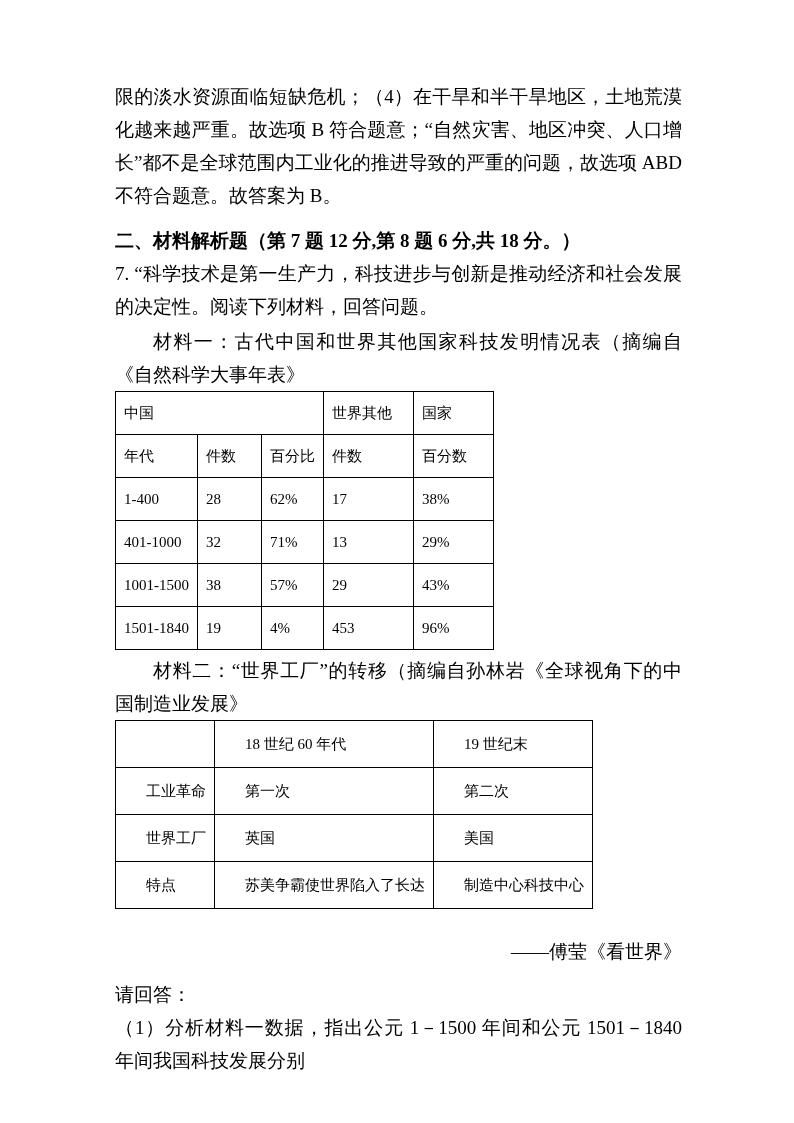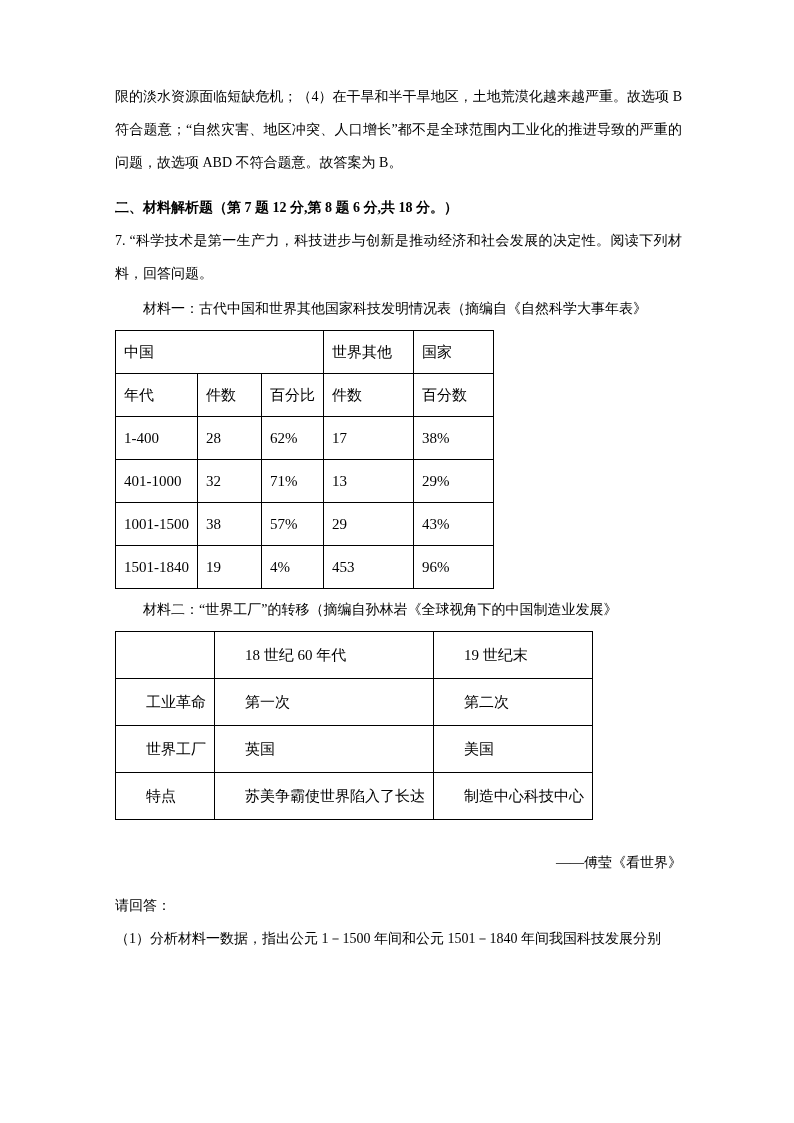--- a/index.html
+++ b/index.html
@@ -11,27 +11,26 @@
     color:#000000;
     font-family:"Liberation Serif","DejaVu Serif",serif;
     overflow:hidden;
   }
   .content {
     position:absolute;
     left:115px;
     top:80px;
     width:567px;
   }
-  p { margin:0; font-size:14px; line-height:33px; text-align:justify; color:#000; }
+  p { margin:0; font-size:19px; line-height:33px; text-align:justify; color:#000; }
   .heading { font-weight:bold; margin-top:12px; }
   .indent2 { text-indent:2em; }
   .caption { margin-top:2px; }
   table {
     border-collapse:collapse;
-    margin-top:5px;
     margin-bottom:4px;
     table-layout:fixed;
   }
   td {
     border:1px solid #000;
     font-size:15px;
     padding:2px 8px;
     vertical-align:middle;
     overflow:hidden;
     white-space:nowrap;

